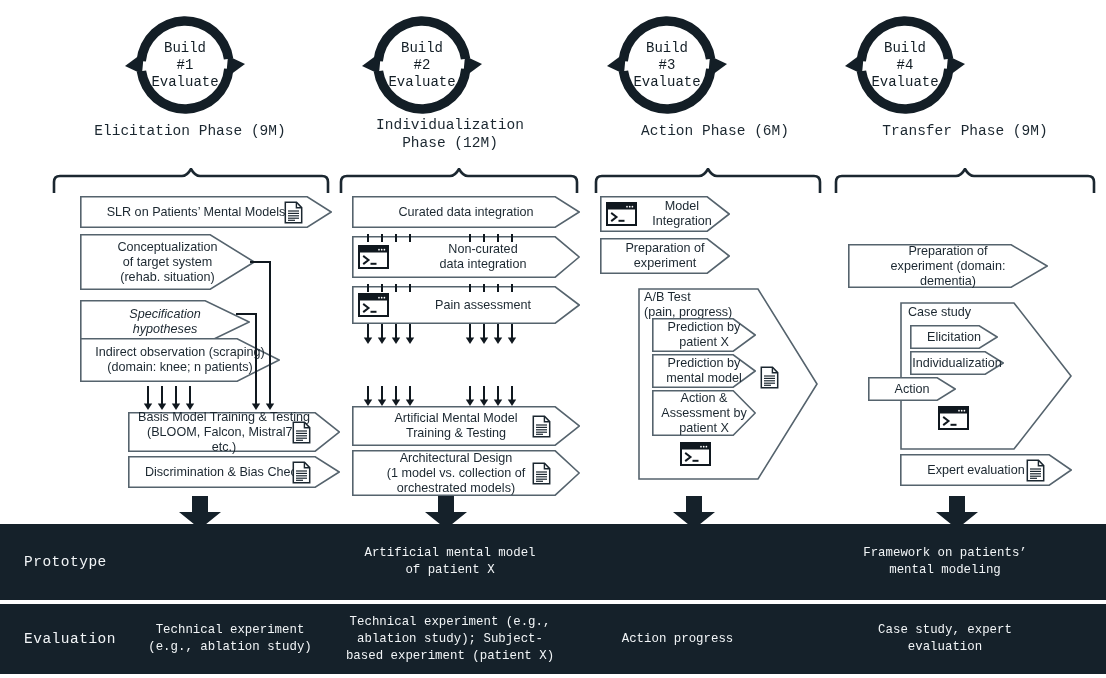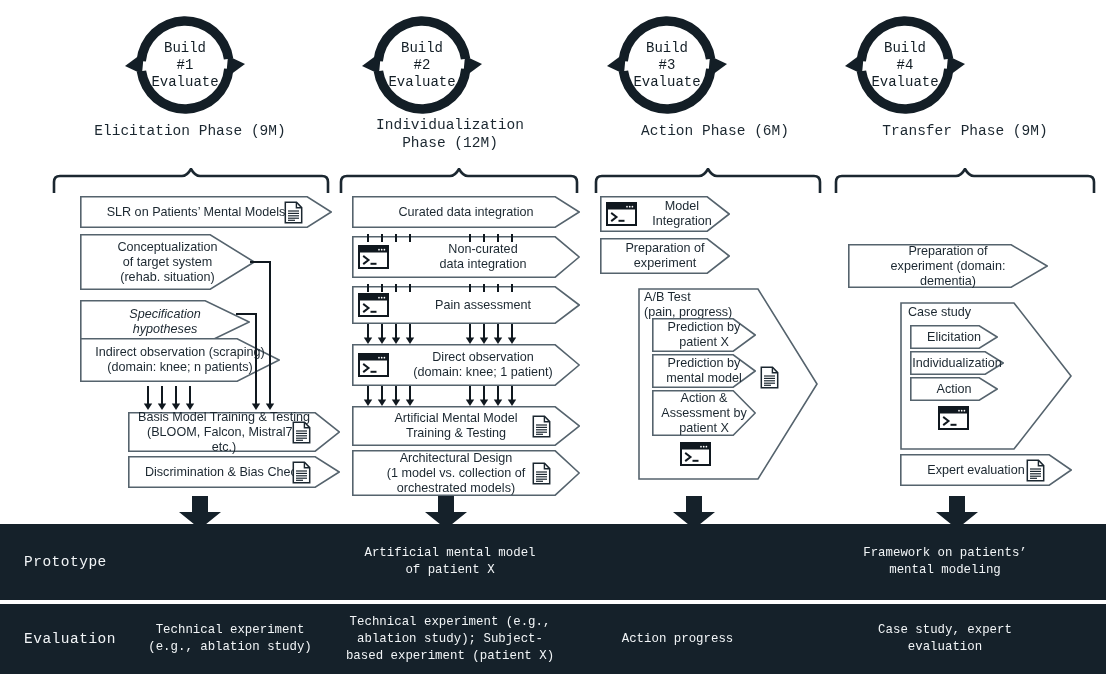--- a/index.html
+++ b/index.html
@@ -247,35 +247,20 @@
       <div class="termicon" style="left: 6px; top: 7px;"><svg width="31" height="24" viewBox="0 0 31 24">
           <rect x="1" y="1" width="29" height="22" fill="#ffffff" stroke="#10181f" stroke-width="2"></rect>
           <rect x="2" y="2" width="27" height="5.5" fill="#10181f"></rect>
           <circle cx="21" cy="4.7" r="0.85" fill="#ffffff"></circle>
           <circle cx="23.7" cy="4.7" r="0.85" fill="#ffffff"></circle>
           <circle cx="26.4" cy="4.7" r="0.85" fill="#ffffff"></circle>
           <path d="M6,11.5 L10.5,15 L6,18.5" fill="none" stroke="#10181f" stroke-width="2" stroke-linecap="square"></path>
           <line x1="12.5" y1="18.8" x2="18.5" y2="18.8" stroke="#10181f" stroke-width="2"></line>
         </svg></div>
     </div>
-    <div class="chev hasicon" style="left: 352px; top: 344px; width: 228px; height: 42px;">
-      <svg class="cbody" width="228" height="42" viewBox="0 0 228 42">
-        <path d="M0.8,0.8 L203.2,0.8 L227.2,21 L203.2,41.2 L0.8,41.2 Z" fill="#ffffff" stroke="#55636d" stroke-width="1.6"></path>
-      </svg>
-      <div class="clabel" style="padding-right: 0px; padding-left: 34px;">Direct observation<br>(domain: knee; 1 patient)</div>
-      <div class="termicon" style="left: 6px; top: 9px;"><svg width="31" height="24" viewBox="0 0 31 24">
-          <rect x="1" y="1" width="29" height="22" fill="#ffffff" stroke="#10181f" stroke-width="2"></rect>
-          <rect x="2" y="2" width="27" height="5.5" fill="#10181f"></rect>
-          <circle cx="21" cy="4.7" r="0.85" fill="#ffffff"></circle>
-          <circle cx="23.7" cy="4.7" r="0.85" fill="#ffffff"></circle>
-          <circle cx="26.4" cy="4.7" r="0.85" fill="#ffffff"></circle>
-          <path d="M6,11.5 L10.5,15 L6,18.5" fill="none" stroke="#10181f" stroke-width="2" stroke-linecap="square"></path>
-          <line x1="12.5" y1="18.8" x2="18.5" y2="18.8" stroke="#10181f" stroke-width="2"></line>
-        </svg></div>
-    </div>
     <div class="chev hasicon" style="left: 352px; top: 406px; width: 228px; height: 40px;">
       <svg class="cbody" width="228" height="40" viewBox="0 0 228 40">
         <path d="M0.8,0.8 L203.2,0.8 L227.2,20 L203.2,39.2 L0.8,39.2 Z" fill="#ffffff" stroke="#55636d" stroke-width="1.6"></path>
       </svg>
       <div class="clabel" style="padding-right: 26px; padding-left: 6px;">Artificial Mental Model<br>Training &amp; Testing</div>
       <div class="docicon" style="left: 180px; top: 8.5px;"><svg width="19" height="23" viewBox="0 0 19 23">
           <path d="M1.3,1.3 L12.5,1.3 L17.7,6.6 L17.7,21.7 L1.3,21.7 Z" fill="#ffffff" stroke="#1b2730" stroke-width="1.5"></path>
           <path d="M12.4,1.6 L12.4,6.7 L17.5,6.7" fill="none" stroke="#1b2730" stroke-width="1.4"></path>
           <g stroke="#1b2730" stroke-width="1.2">
             <line x1="4" y1="10" x2="15" y2="10"></line>
@@ -451,21 +436,21 @@
         <path d="M0.8,0.8 L69.2,0.8 L87.2,12 L69.2,23.2 L0.8,23.2 Z" fill="#ffffff" stroke="#55636d" stroke-width="1.6"></path>
       </svg>
       <div class="clabel">Elicitation</div>
     </div>
     <div class="chev" style="left: 910px; top: 351px; width: 94px; height: 24px;">
       <svg class="cbody" width="94" height="24" viewBox="0 0 94 24">
         <path d="M0.8,0.8 L75.2,0.8 L93.2,12 L75.2,23.2 L0.8,23.2 Z" fill="#ffffff" stroke="#55636d" stroke-width="1.6"></path>
       </svg>
       <div class="clabel">Individualization</div>
     </div>
-    <div class="chev" style="left: 910px; top: 377px; width: 88px; height: 24px;">
+    <div class="chev" style="left: 868px; top: 377px; width: 88px; height: 24px;">
       <svg class="cbody" width="88" height="24" viewBox="0 0 88 24">
         <path d="M0.8,0.8 L69.2,0.8 L87.2,12 L69.2,23.2 L0.8,23.2 Z" fill="#ffffff" stroke="#55636d" stroke-width="1.6"></path>
       </svg>
       <div class="clabel">Action</div>
     </div>
     <div style="position: absolute; width: 31px; height: 24px; left: 938px; top: 406px;">
       <div class="termicon" style="left: 0px; top: 0px;"><svg width="31" height="24" viewBox="0 0 31 24">
           <rect x="1" y="1" width="29" height="22" fill="#ffffff" stroke="#10181f" stroke-width="2"></rect>
           <rect x="2" y="2" width="27" height="5.5" fill="#10181f"></rect>
           <circle cx="21" cy="4.7" r="0.85" fill="#ffffff"></circle>

